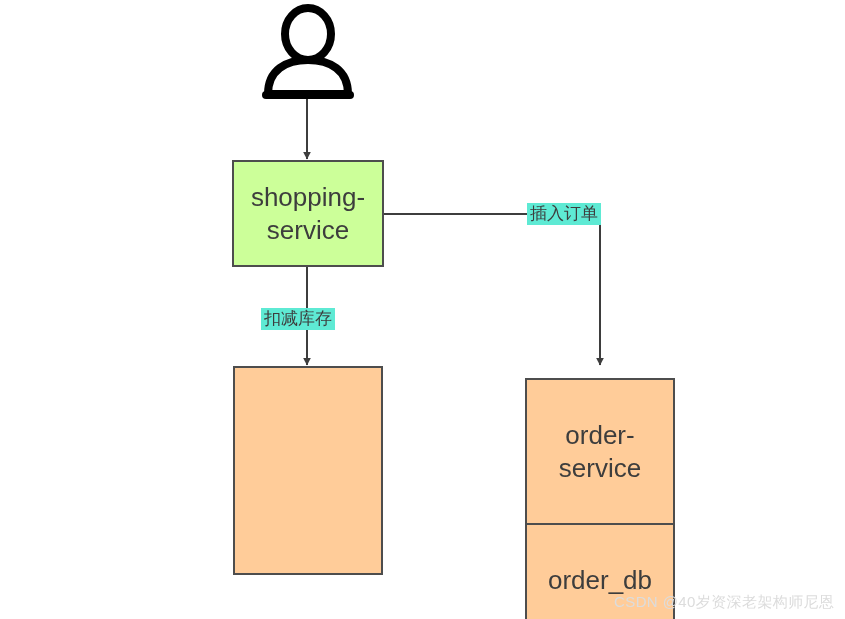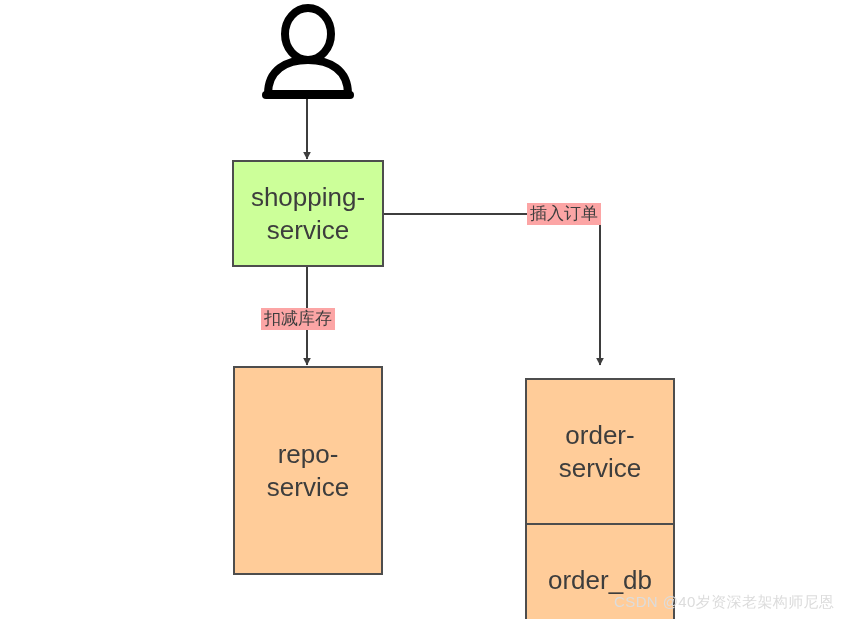--- a/index.html
+++ b/index.html
@@ -44,21 +44,21 @@
   .node-green {
     background: #ccff99;
   }
   .node-orange {
     background: #ffcc99;
   }
   .edge-label {
     position: absolute;
     font-size: 17px;
     color: #3d3d3d;
-    background: #fca5a5;
+    background: #5eead4;
     padding: 1px 3px;
     white-space: nowrap;
     line-height: 1.2;
   }
   .watermark {
     position: absolute;
     font-size: 15px;
     color: #dcdcdc;
     white-space: nowrap;
     letter-spacing: 0.4px;
@@ -99,21 +99,20 @@
     <path d="M10,90 C10,66 28,56 50,56 C72,56 90,66 90,90 Z" fill="none" stroke="#000000" stroke-width="8" stroke-linejoin="round"></path>
     <line x1="8" y1="91" x2="92" y2="91" stroke="#000000" stroke-width="8" stroke-linecap="round"></line>
   </svg>
 
   <div class="node node-green" style="left:232px; top:160px; width:152px; height:107px;">
     <div class="node-cell">shopping-
 service</div>
   </div>
 
   <div class="node node-orange" style="left:233px; top:366px; width:150px; height:209px;">
-    <div class="node-cell">repo-service</div>
   </div>
 
   <div class="node node-orange" style="left:525px; top:378px; width:150px; height:260px;">
     <div class="node-cell">order-
 service</div>
     <div class="node-cell divided-top">order_db</div>
   </div>
 
   <div class="edge-label" style="left:261px; top:308px;">扣减库存</div>
 

